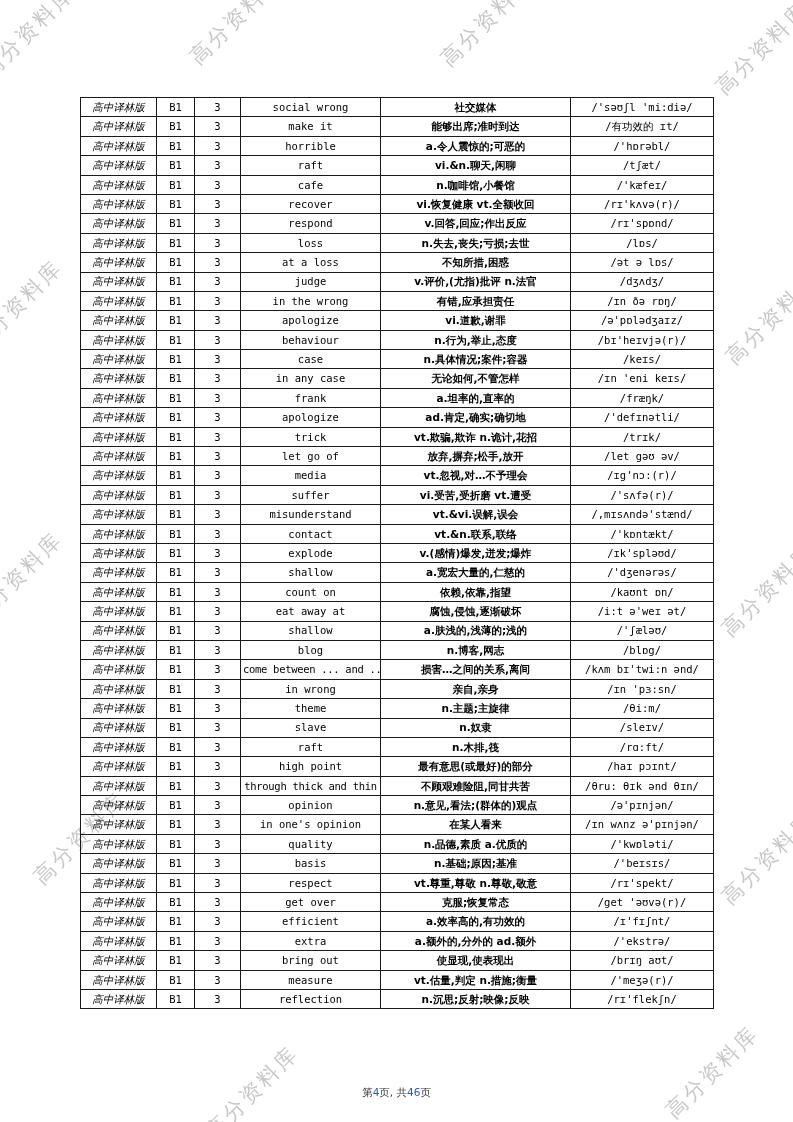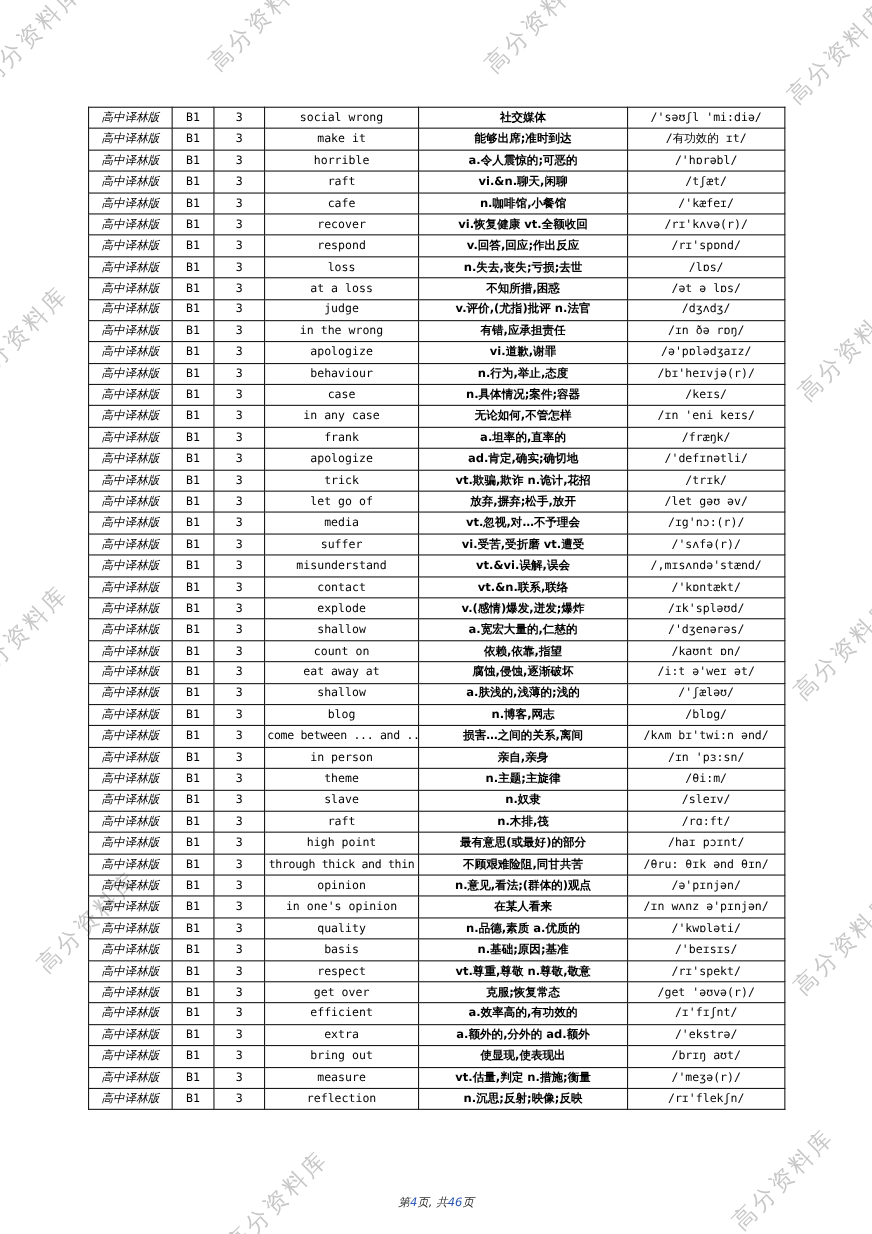--- a/index.html
+++ b/index.html
@@ -58,21 +58,20 @@
   td.tight { font-size:8.2px; letter-spacing:-0.3px; }
 
   .footer {
     position:absolute;
     left:0; right:0;
     top:1086px;
     text-align:center;
     font-size:10.5px;
     color:#333;
     font-family:"DejaVu Sans", sans-serif;
-    font-style:italic;
   }
   .footer .num { color:#2e5ab5; }
 </style>
 </head>
 <body>
 
 <div class="page">
 
   <div id="wm-layer">
       <div class="watermark" style="left: 28px; top: 32px;">高分资料库</div>
@@ -336,21 +335,21 @@
           <td class="c-book">B1</td>
           <td class="c-unit">3</td>
           <td class="c-word tight">come between ... and ...</td>
           <td class="c-meaning">损害…之间的关系,离间</td>
           <td class="c-phonetic">/kʌm bɪ'twi:n ənd/</td>
         </tr>
         <tr>
           <td class="c-edition">高中译林版</td>
           <td class="c-book">B1</td>
           <td class="c-unit">3</td>
-          <td class="c-word">in person</td>
+          <td class="c-word">in wrong</td>
           <td class="c-meaning">亲自,亲身</td>
           <td class="c-phonetic">/ɪn 'pɜ:sn/</td>
         </tr>
         <tr>
           <td class="c-edition">高中译林版</td>
           <td class="c-book">B1</td>
           <td class="c-unit">3</td>
           <td class="c-word">theme</td>
           <td class="c-meaning">n.主题;主旋律</td>
           <td class="c-phonetic">/θi:m/</td>

